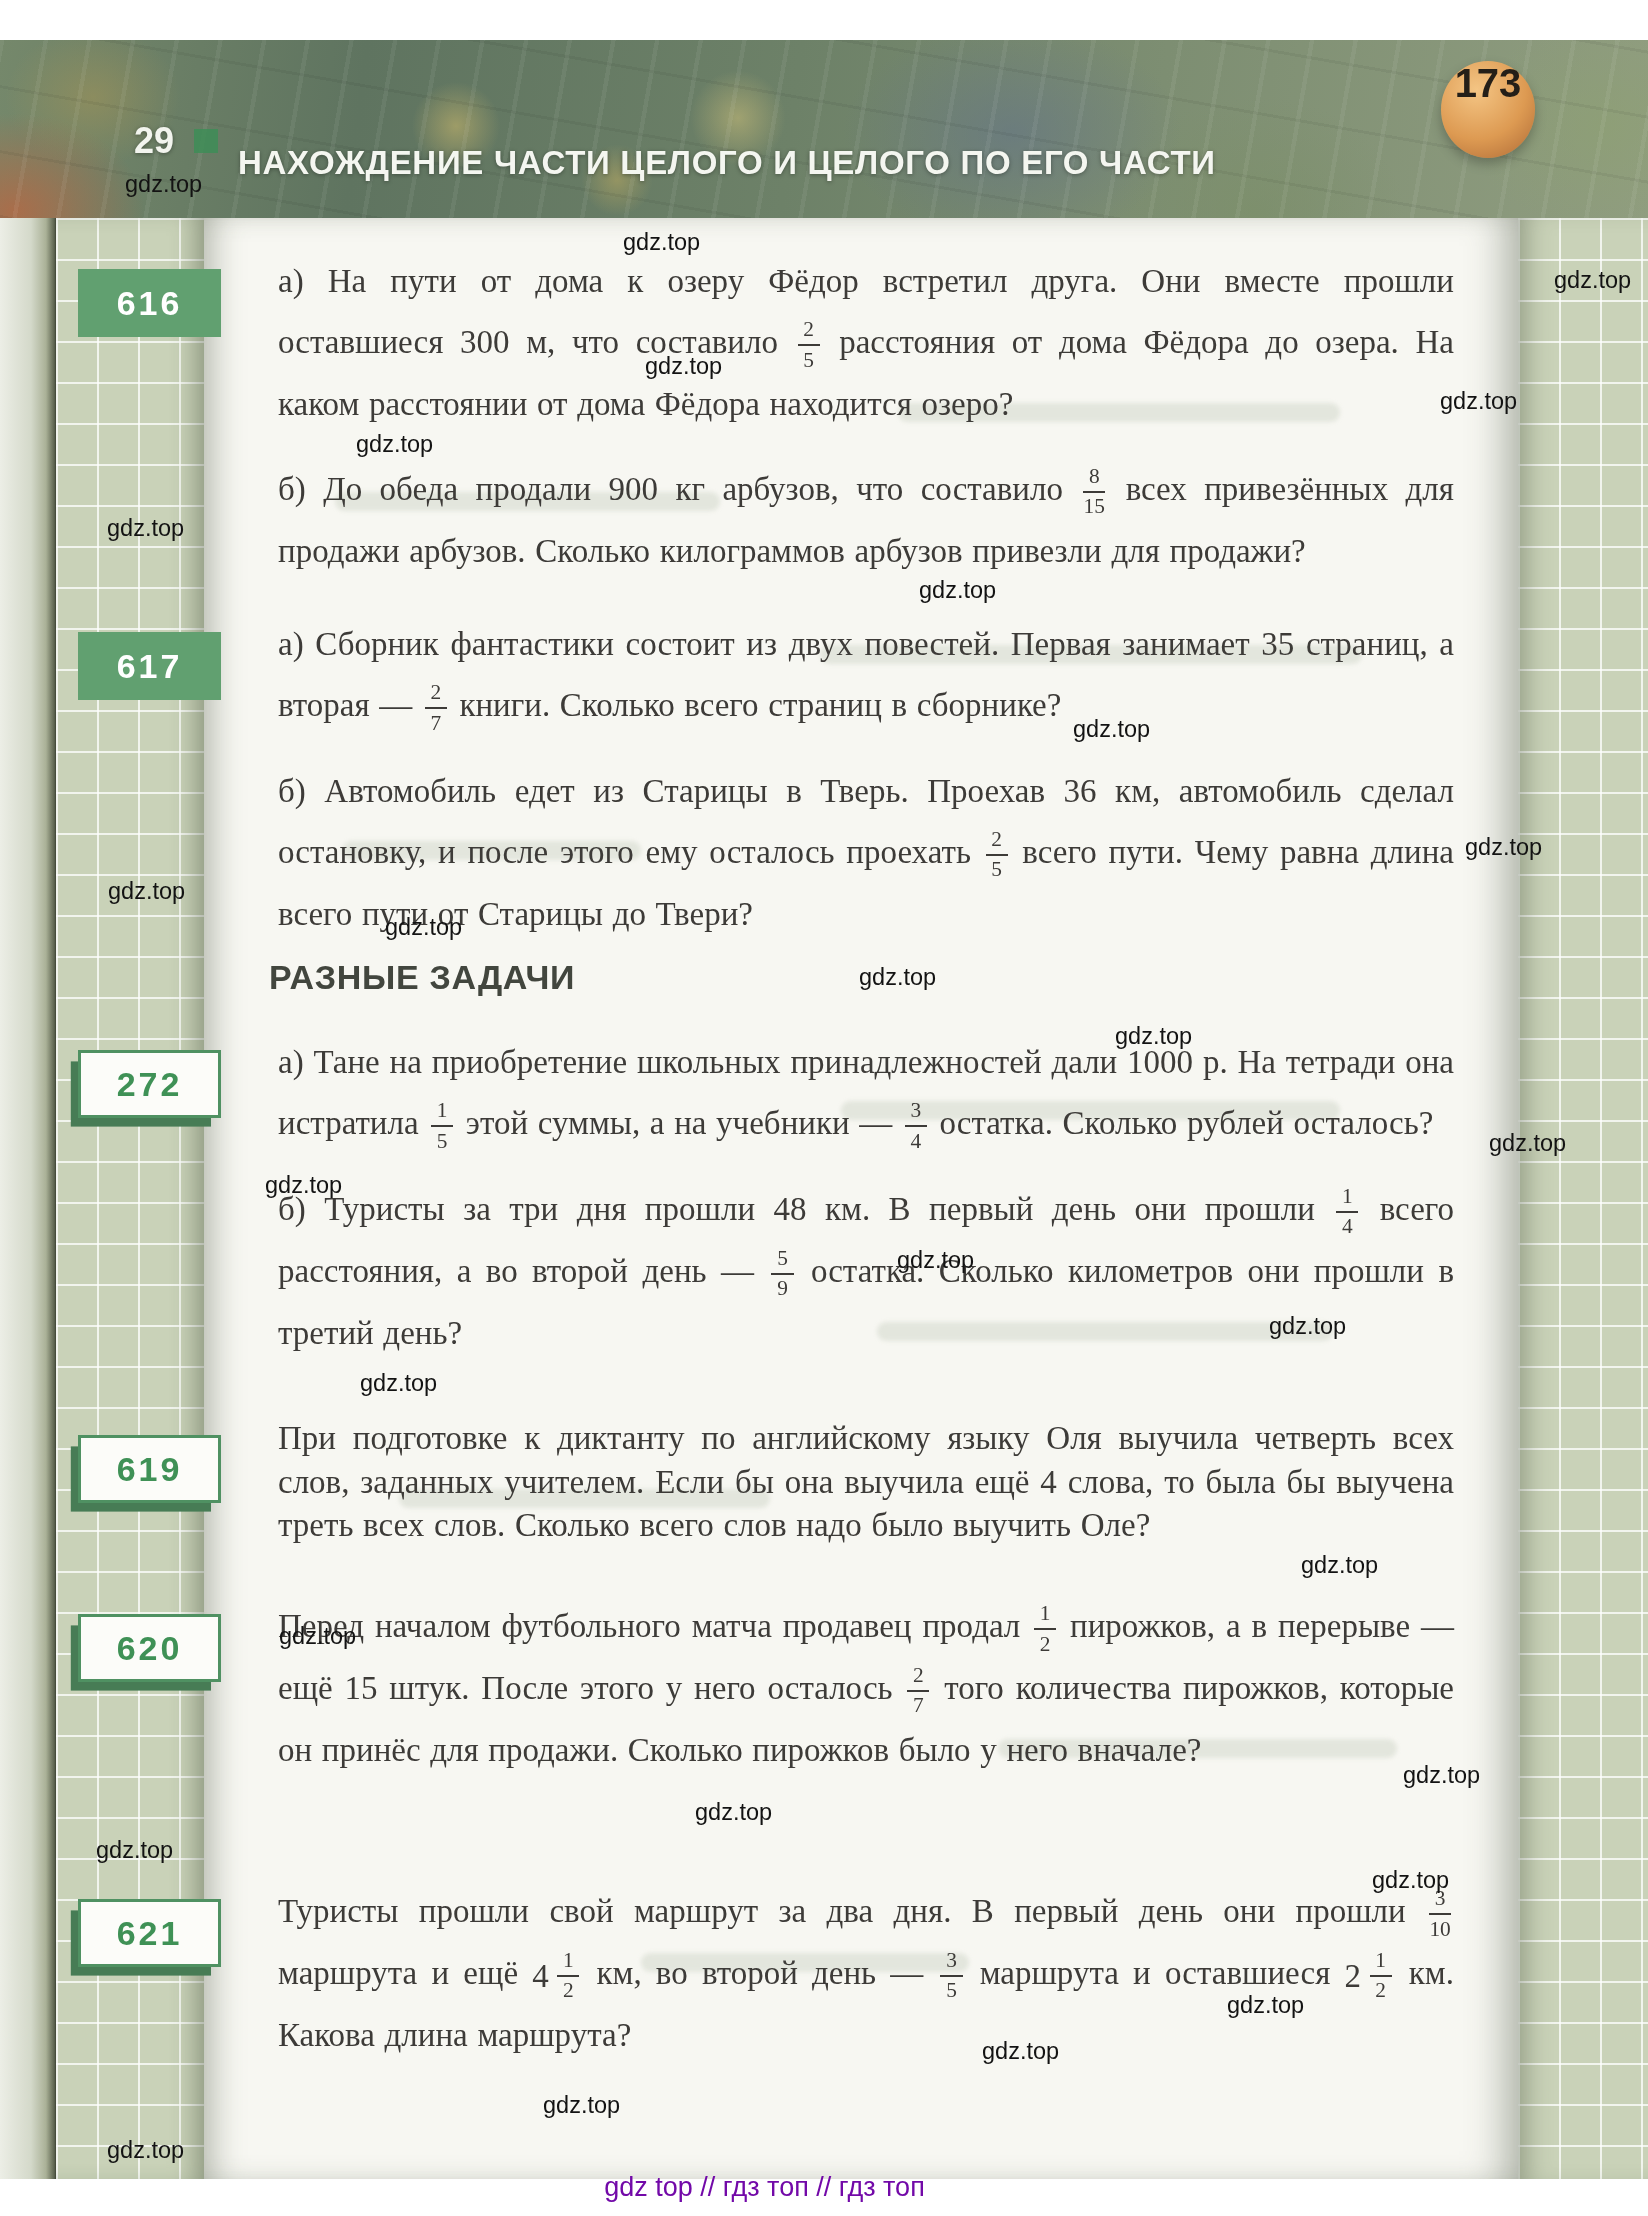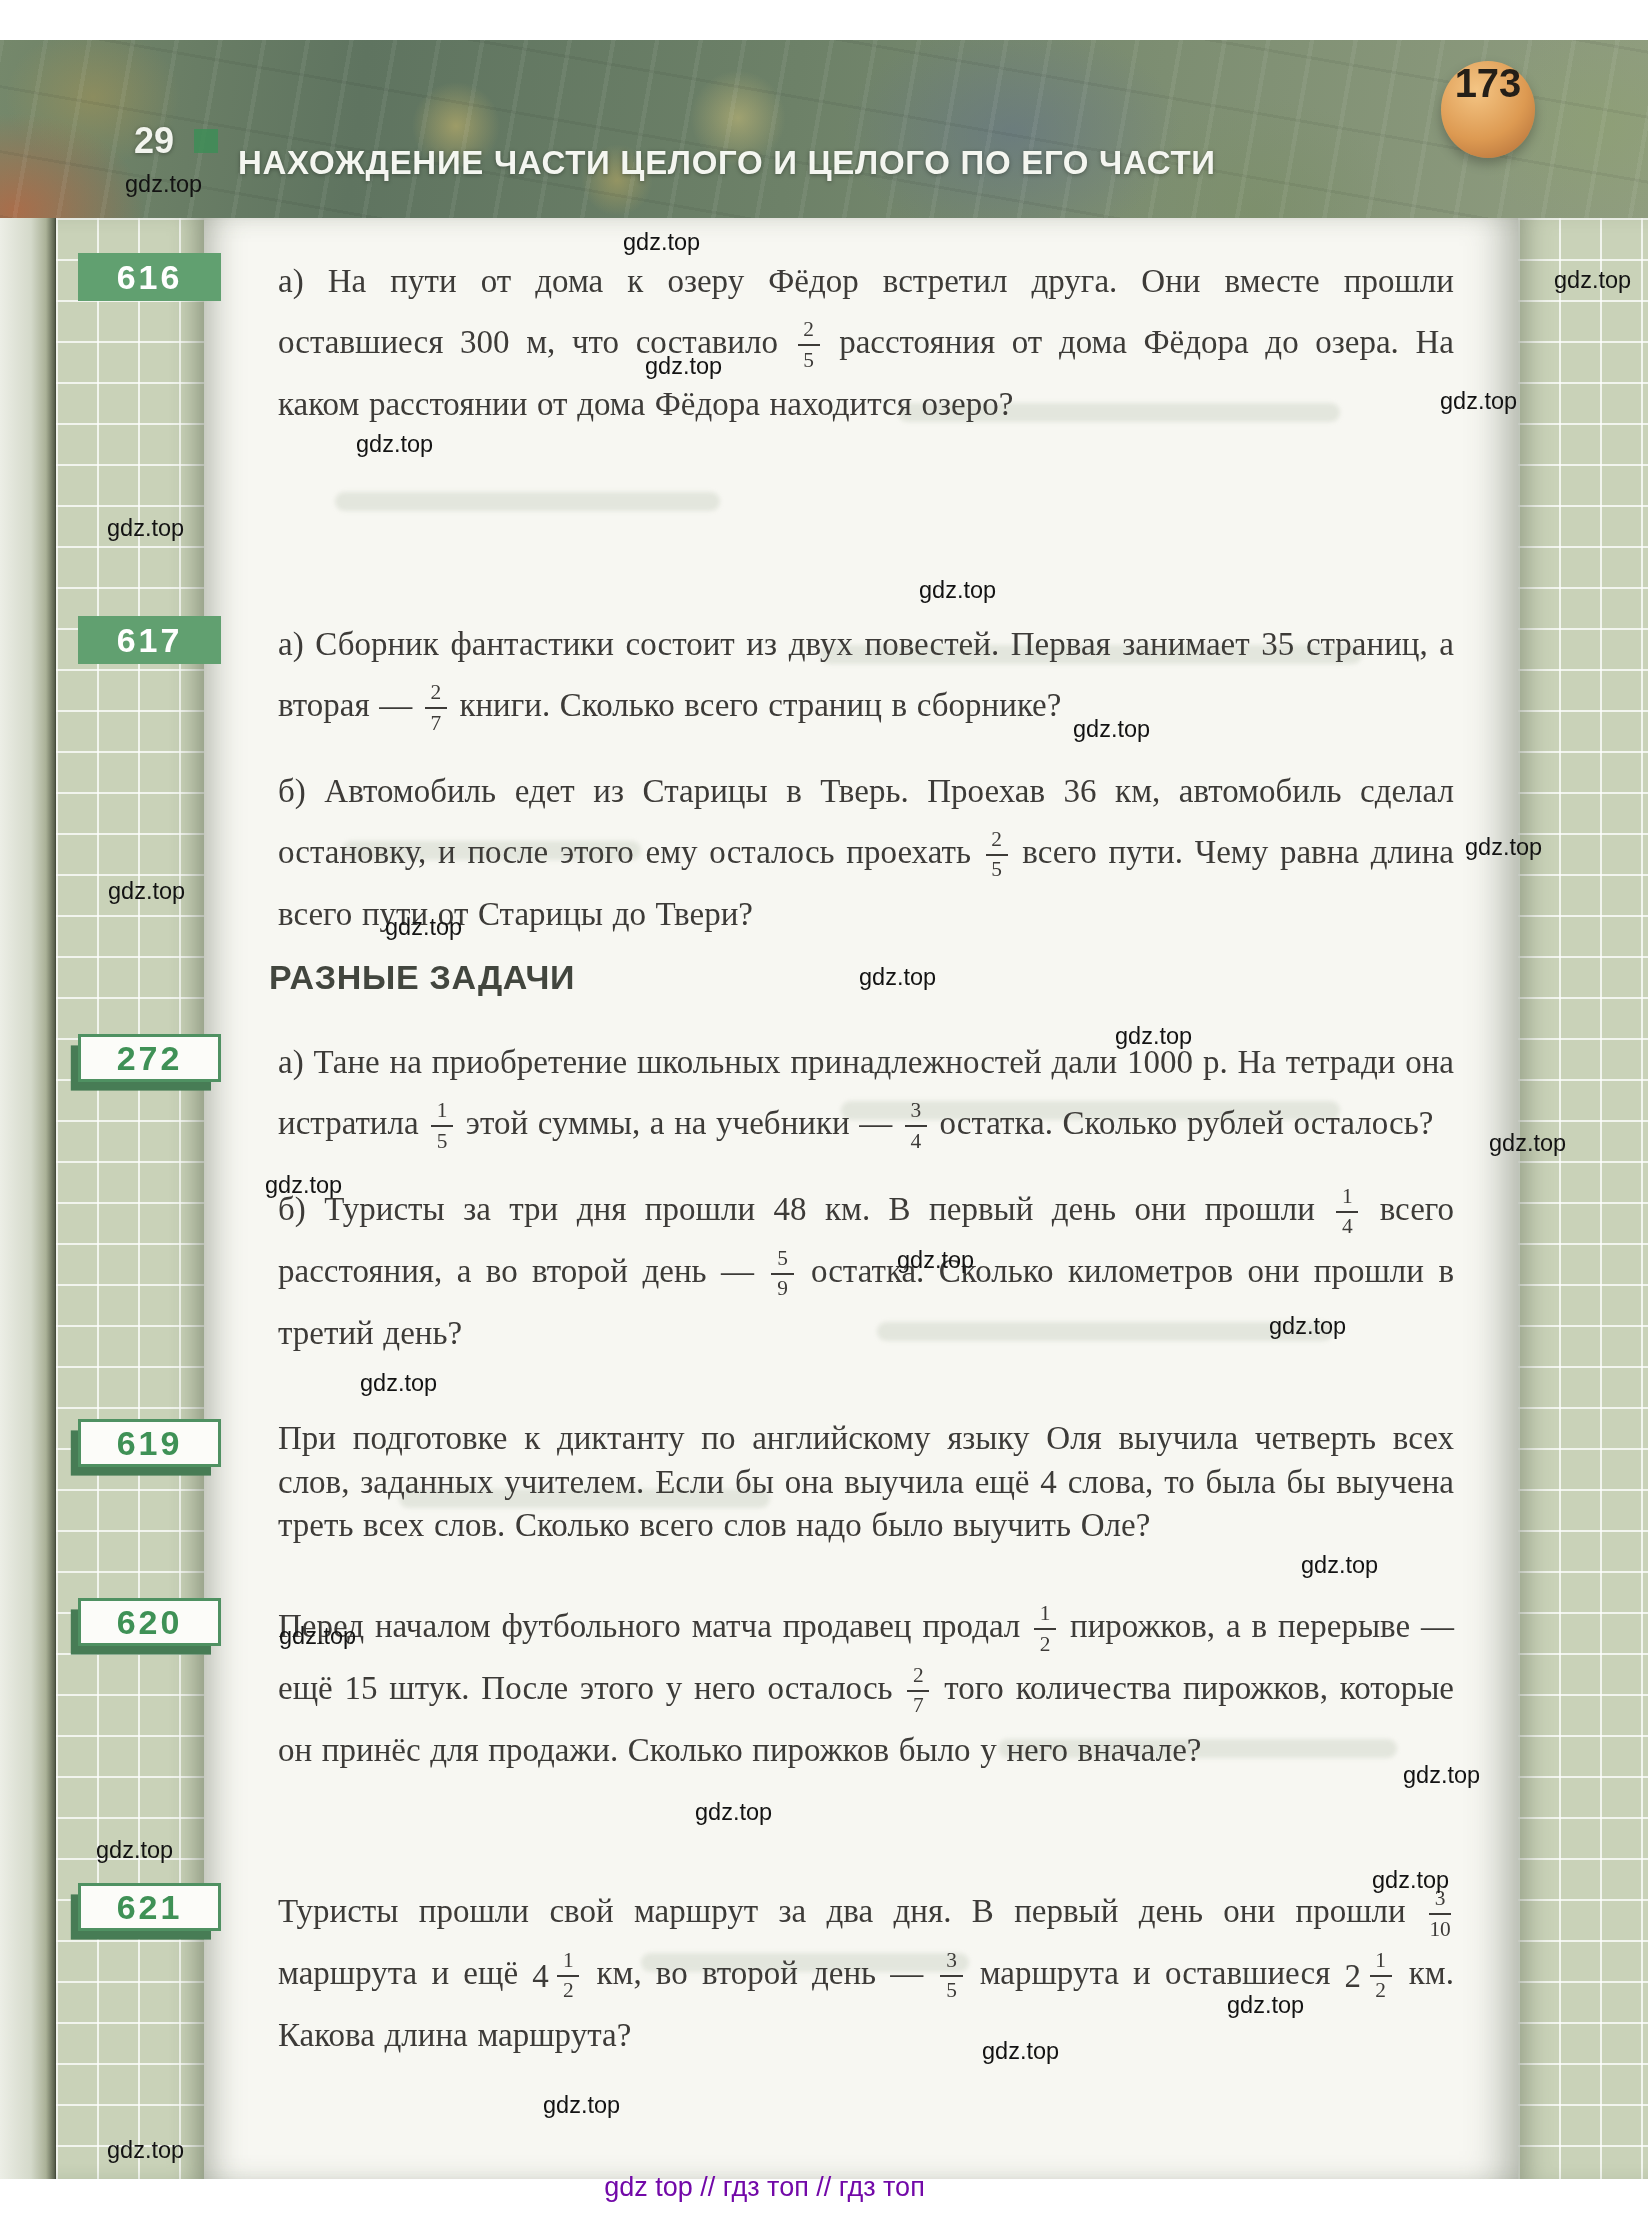--- a/index.html
+++ b/index.html
@@ -76,21 +76,21 @@
   .strip-right-grid{position:absolute;left:1518px;top:218px;width:130px;height:1961px;
     box-shadow:inset 21.4px 0 27px -14.3px rgba(60,70,50,.40);}
 
   
   .ghost{position:absolute;height:18.5px;border-radius:9.3px;background:rgba(148,165,138,.20);filter:blur(2.1px);}
 
   
   #problems{position:absolute;left:78px;top:215px;width:1379px;height:1964px;}
   .problem{position:absolute;left:0;width:1379px;}
   .badge{
-    position:absolute;left:0;top:2px;width:143px;height:48px;box-sizing:border-box;
+    position:absolute;left:0;top:18px;width:143px;height:68px;box-sizing:border-box;
     display:flex;align-items:center;justify-content:center;
     font-family:"Liberation Sans",sans-serif;font-weight:bold;font-size:34px;letter-spacing:2.9px;
   }
   .badge.solid{background:var(--badge-green);color:#ffffff;}
   .badge.outline{
     background:#fcfcf9;border:3.6px solid var(--badge-border-green);color:var(--badge-number-green);
     box-shadow:-8.6px 10px 0 -1.4px var(--badge-shadow-green);
   }
   .problem .text{margin-left:200px;width:1176px;}
   .para{
@@ -156,20 +156,24 @@
 
   <div id="problems">
     <h2 class="section-heading">РАЗНЫЕ ЗАДАЧИ</h2>
   <div class="problem" style="top: 36px;">
         <div class="badge solid">616</div>
         <div class="text">
           <p class="para has-frac">а) На пути от дома к озеру Фёдор встретил друга. Они вместе прошли оставшиеся 300 м, что составило <span class="frac">
               <span class="fnum">2</span>
               <span class="fden">5</span>
             </span> расстояния от дома Фёдора до озера. На каком расстоянии от дома Фёдора находится озеро?</p>
+          <p class="para has-frac">б) До обеда продали 900 кг арбузов, что составило <span class="frac">
+              <span class="fnum">8</span>
+              <span class="fden">15</span>
+            </span> всех привезённых для продажи арбузов. Сколько килограммов арбузов привезли для продажи?</p>
         </div>
       </div>
       <div class="problem" style="top: 399px;">
         <div class="badge solid">617</div>
         <div class="text">
           <p class="para has-frac">а) Сборник фантастики состоит из двух повестей. Первая занимает 35 страниц, а вторая — <span class="frac">
               <span class="fnum">2</span>
               <span class="fden">7</span>
             </span> книги. Сколько всего страниц в сборнике?</p>
           <p class="para has-frac">б) Автомобиль едет из Старицы в Тверь. Проехав 36 км, автомобиль сделал остановку, и после этого ему осталось проехать <span class="frac">

